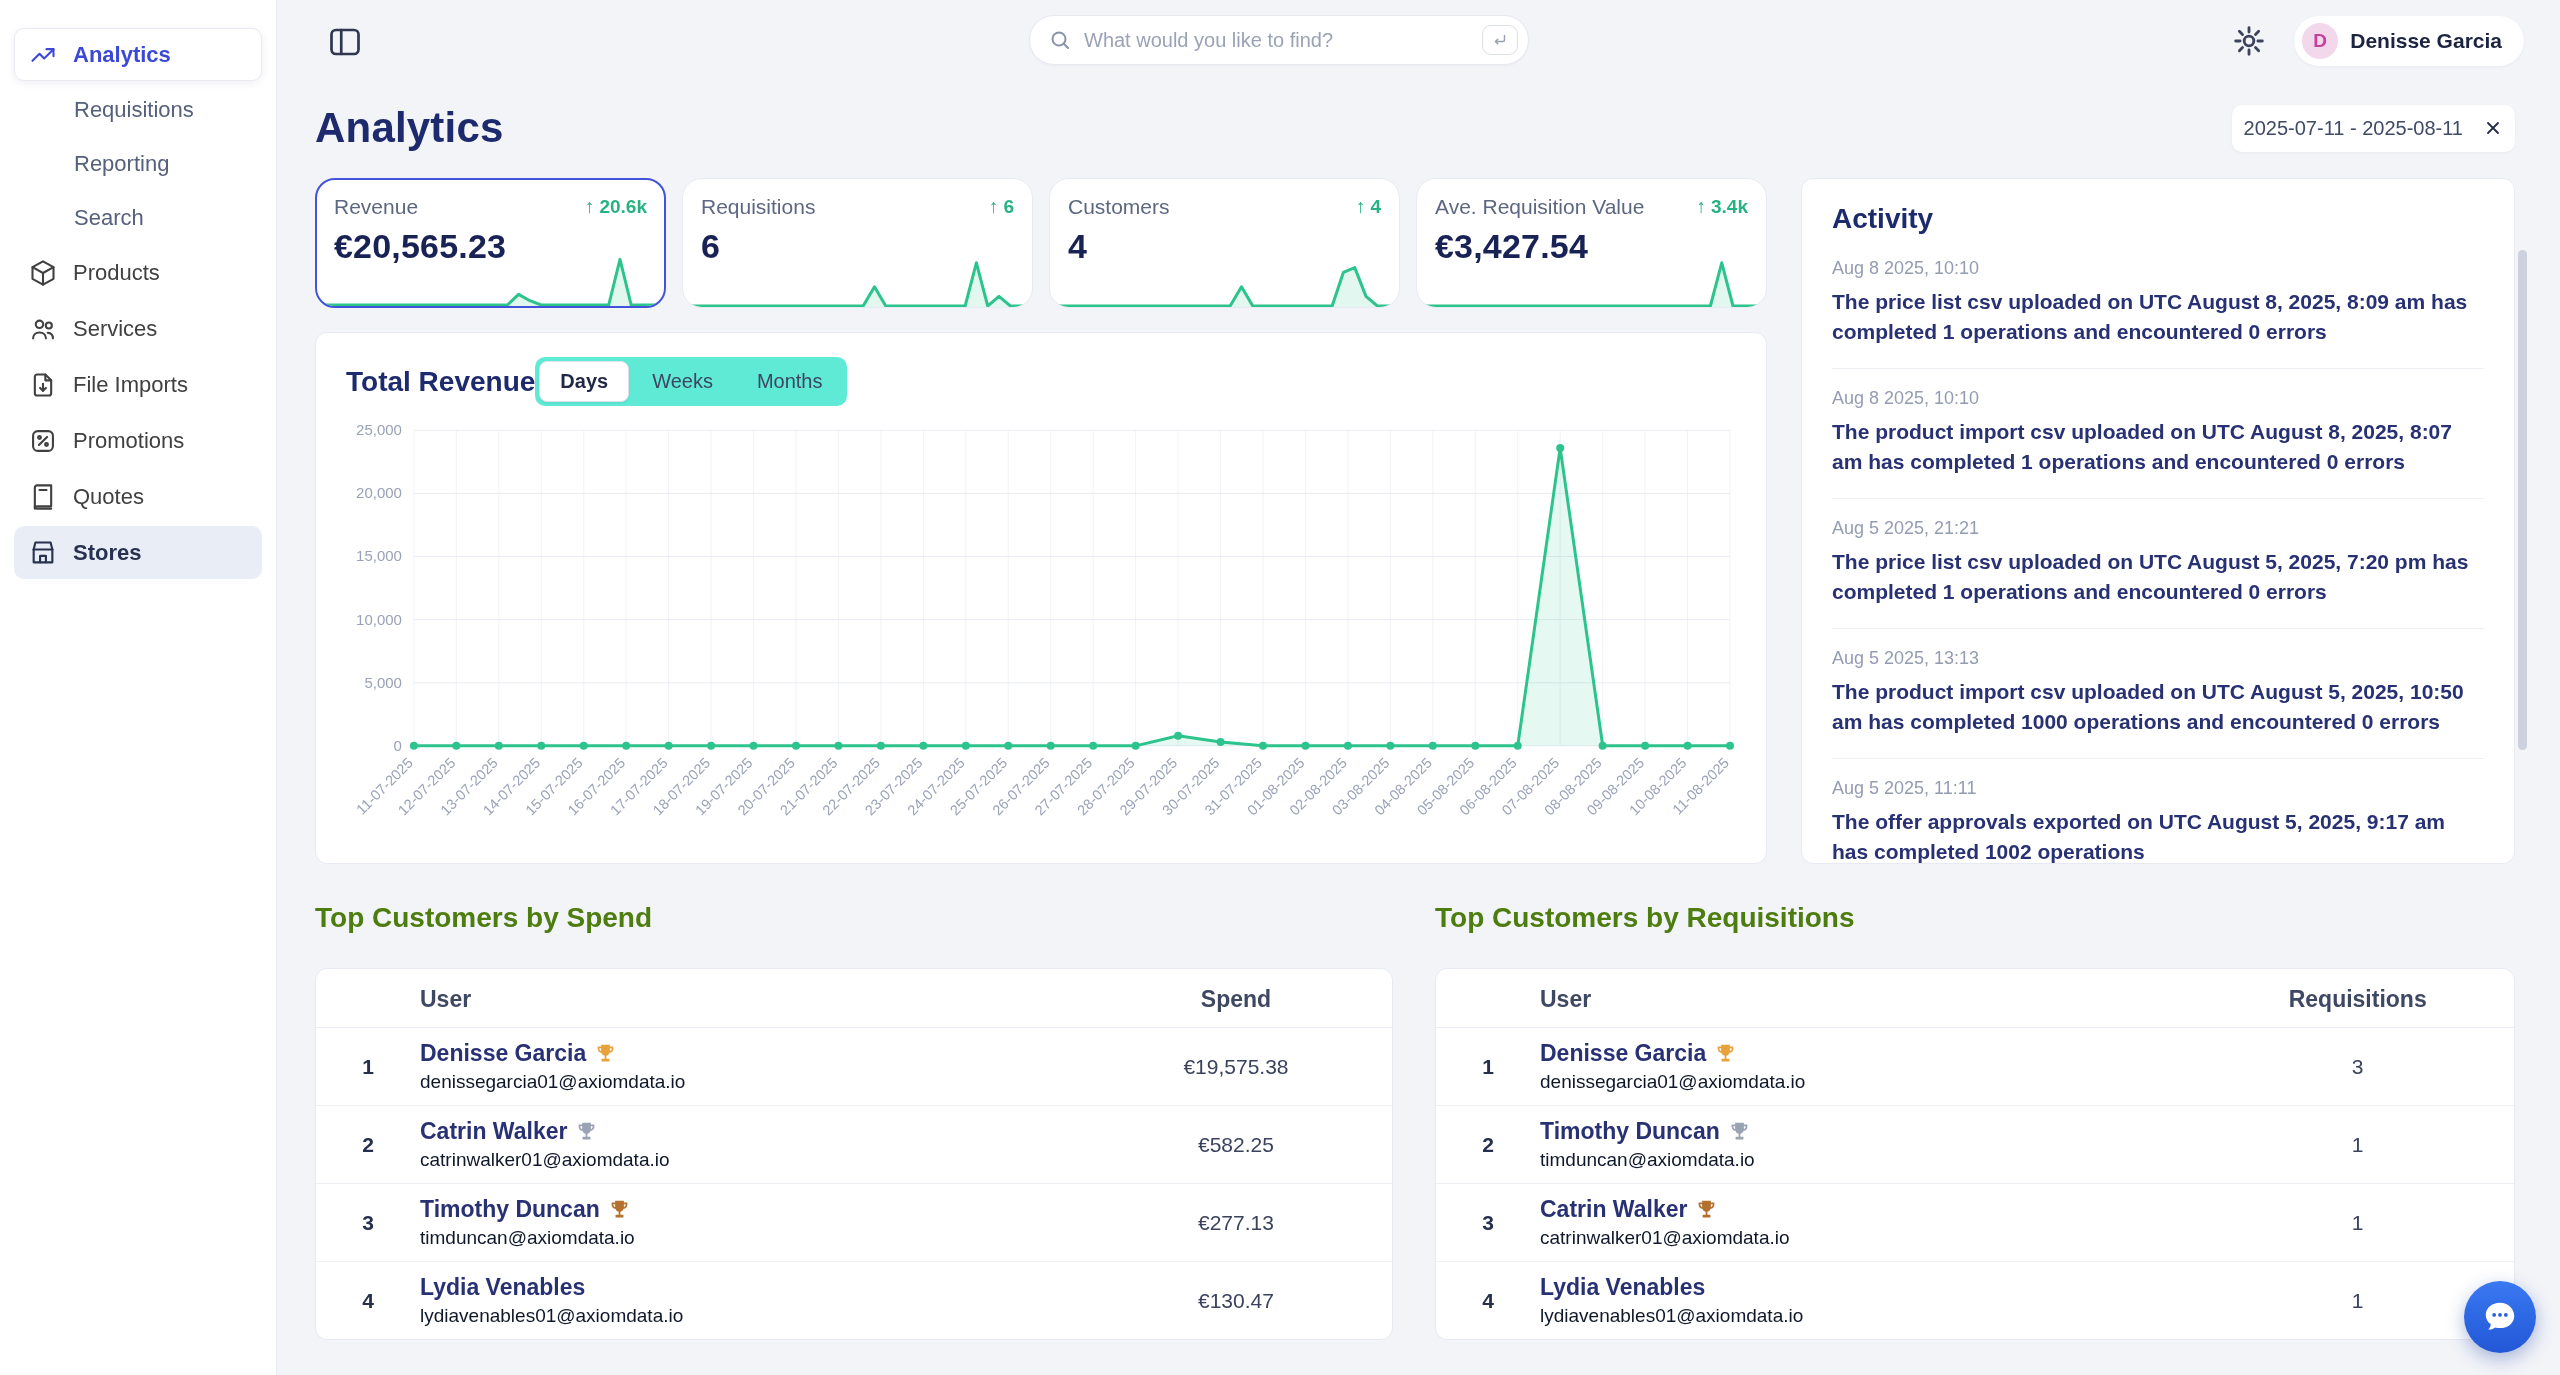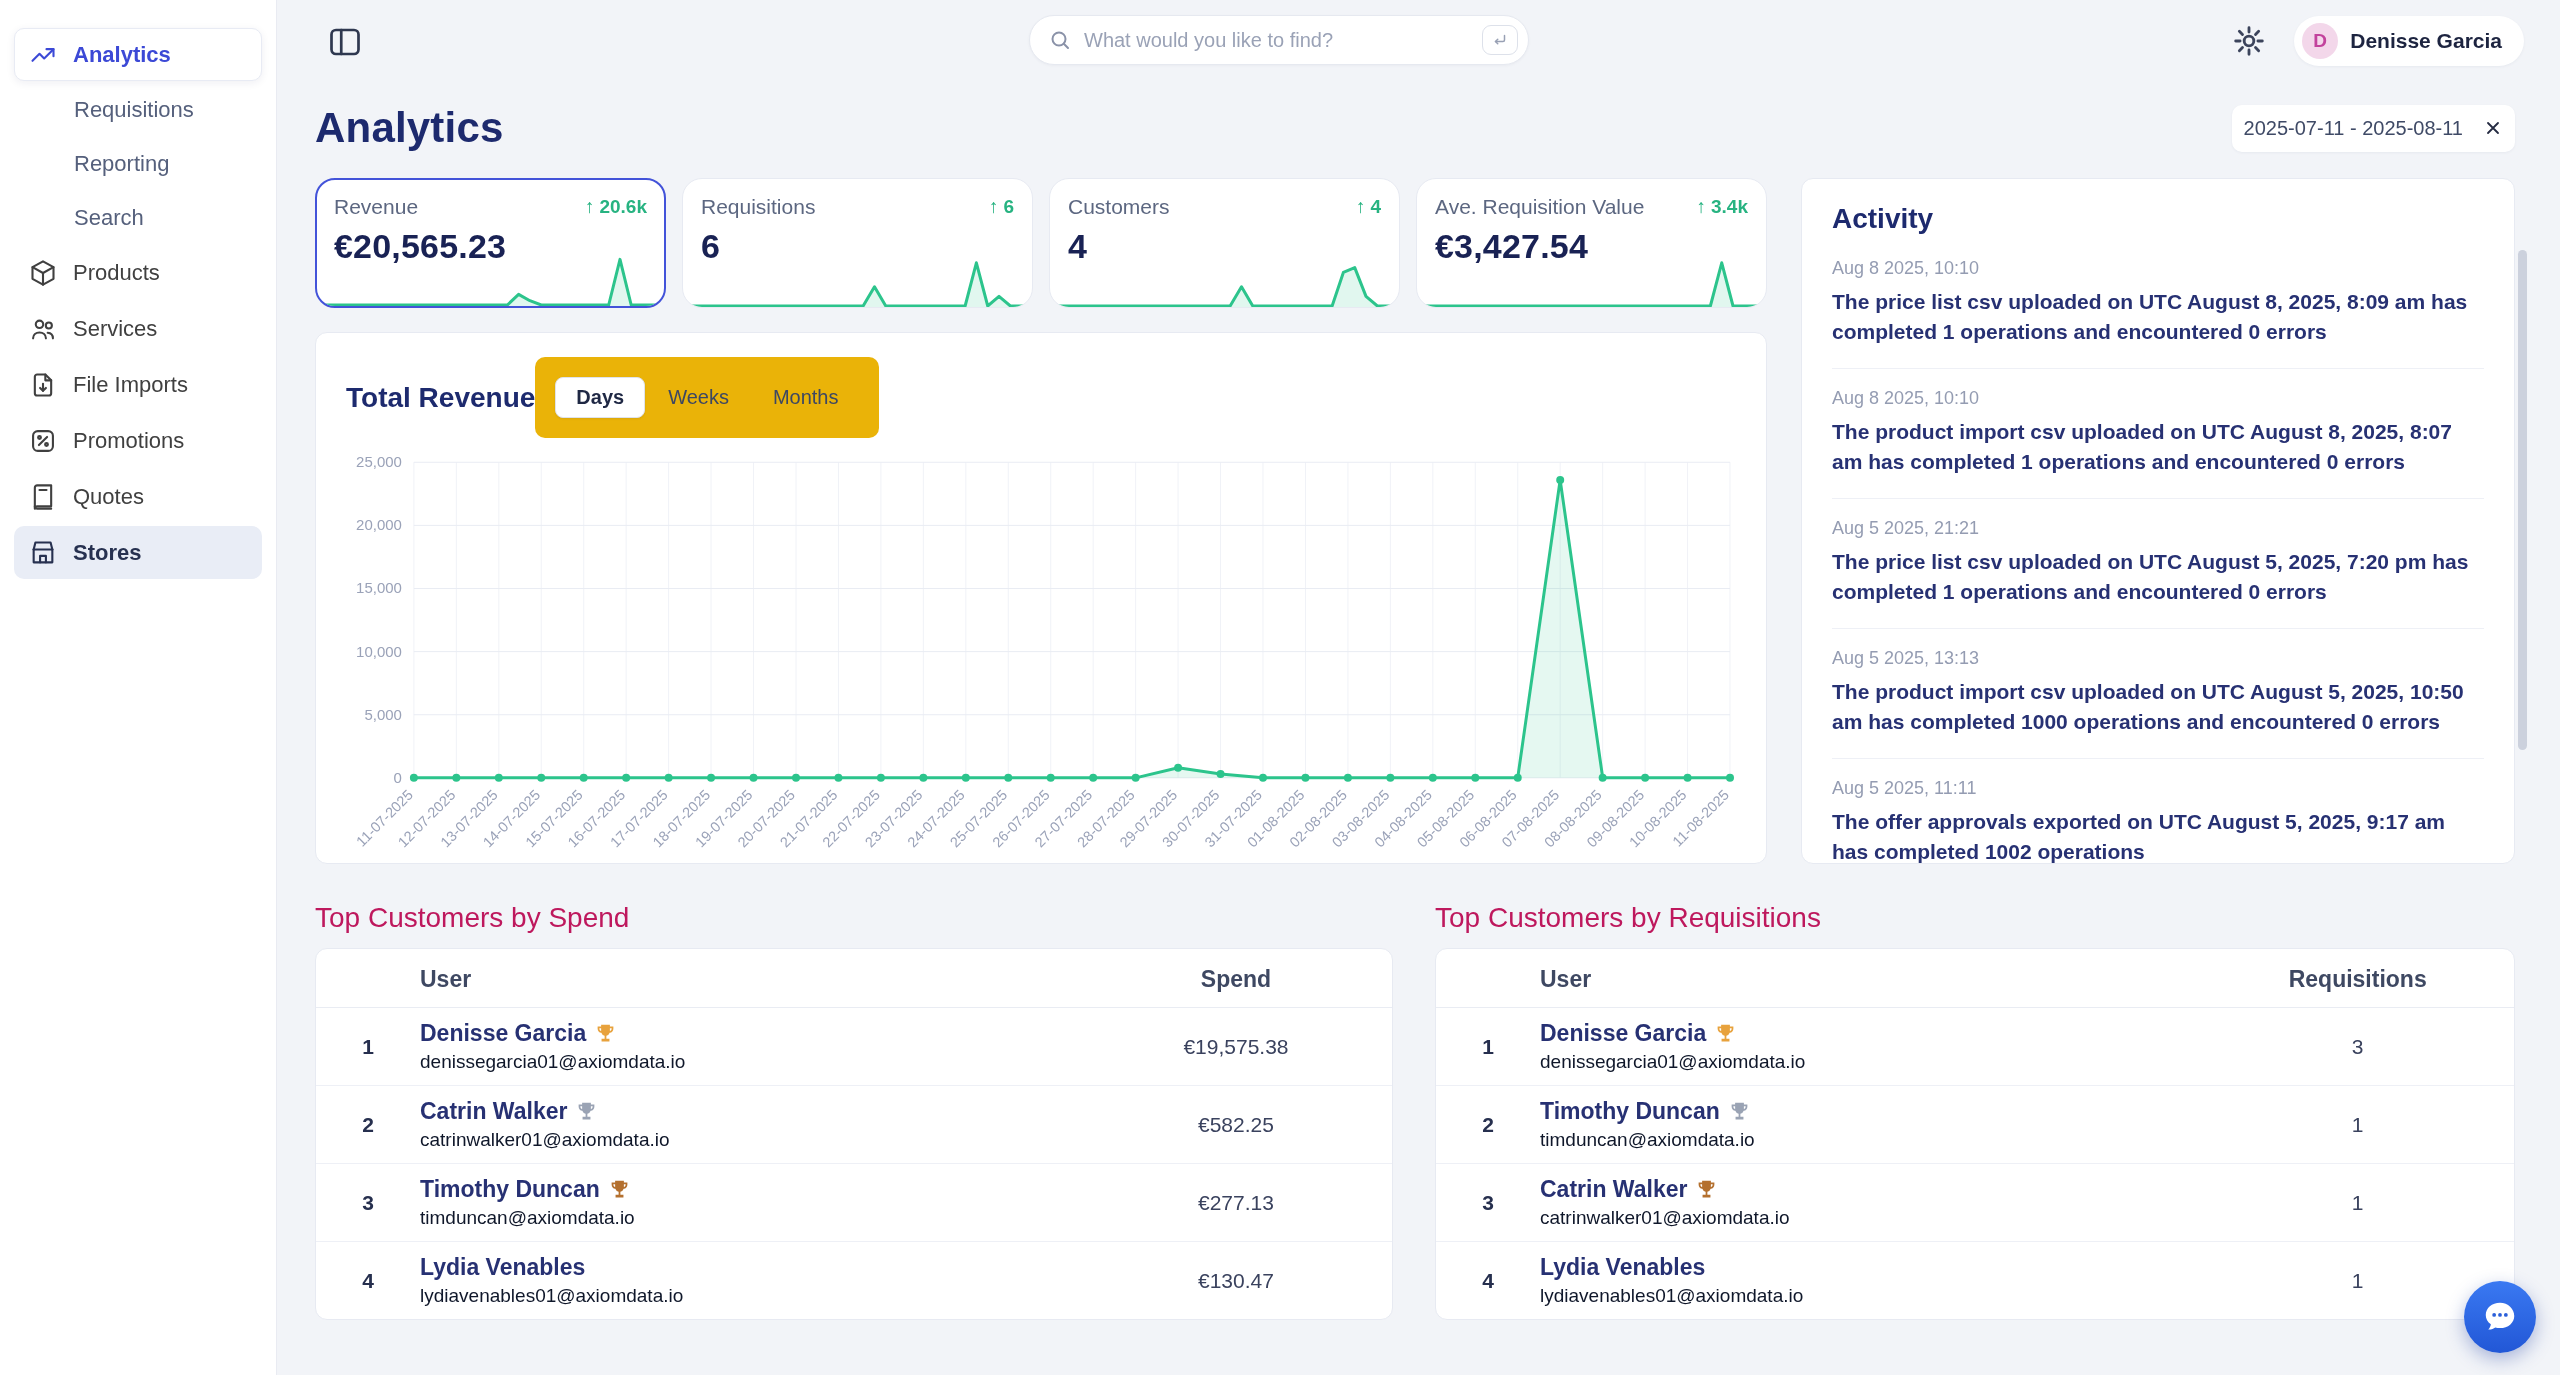--- a/index.html
+++ b/index.html
@@ -52,38 +52,38 @@
   .kpi-top{display:flex;justify-content:space-between;align-items:center}
   .kpi-label{font-size:21px;color:#5c6781;white-space:nowrap}
   .kpi-delta{display:flex;align-items:center;gap:5px;font-size:19px;color:#27b381;font-weight:600;white-space:nowrap}
   .kpi-value{margin-top:8px;font-size:34px;font-weight:700;color:#192254;letter-spacing:.2px}
   .spark{position:absolute;left:-1px;right:-1px;bottom:-3px;width:calc(100% + 2px);height:58px}
 
   
   .chart-card{margin-top:24px;background:#fff;border:1px solid #e7eaf2;border-radius:12px;padding:24px 20px 8px;height:532px}
   .chart-head{display:flex;justify-content:flex-start;align-items:center;padding:0 12px 0 10px}
   .h2{font-size:28px;font-weight:700;color:#1d2a6e}
-  .tabs{display:flex;background:#eab308;border-radius:10px;padding:20px;gap:2px}
+  .tabs{display:flex;background:#5eead4;border-radius:10px;padding:4px;gap:2px}
   .tab{border:1px solid transparent;background:transparent;font-size:20px;color:#3d4763;padding:8px 20px;border-radius:8px;cursor:pointer;font-family:inherit;font-weight:500}
   .tab.active{background:#fff;border:1px solid #dfe3ec;box-shadow:0 1px 2px rgba(20,30,70,.08);color:#1f2844;font-weight:600}
   #main-chart{width:100%;height:430px;margin-top:8px;display:block}
   .tick{font-size:15px;fill:#9aa2b8}
   .xtick{font-size:14.5px;fill:#9aa2b8}
 
   
   .activity-card{background:#fff;border:1px solid #e7eaf2;border-radius:12px;padding:24px 30px;height:686px;overflow:hidden}
   .activity-card .h2{margin-bottom:4px}
   .act-item{padding:19px 0 20px}
   .act-item + .act-item{border-top:1px solid #eef0f6}
   .act-time{font-size:18px;color:#949cb2;margin-bottom:8px}
   .act-text{font-size:21px;color:#273173;font-weight:600;line-height:1.45}
 
   
   .tables-grid{display:grid;grid-template-columns:1078px 1080px;gap:42px;margin-top:38px}
-  .table-title{font-size:28px;font-weight:400;color:#be185d;margin-bottom:14px}
+  .table-title{font-size:28px;font-weight:700;color:#4d7c0f;margin-bottom:34px}
   .table-card{background:#fff;border:1px solid #e7eaf2;border-radius:12px;overflow:hidden}
   table{width:100%;border-collapse:collapse}
   thead th{font-size:23px;font-weight:600;color:#3e4862;text-align:left;padding:17px 0 14px;border-bottom:1px solid #e9ecf3}
   th.col-value{text-align:center;width:29%}
   th.col-rank{width:104px}
   tbody tr + tr td{border-top:1px solid #eef0f6}
   td{padding:12px 0;vertical-align:middle}
   td.rank{text-align:center;font-size:21px;font-weight:600;color:#262f4e}
   .name-line{display:flex;align-items:center;gap:9px}
   .name-text{font-size:23px;font-weight:600;color:#273173}

